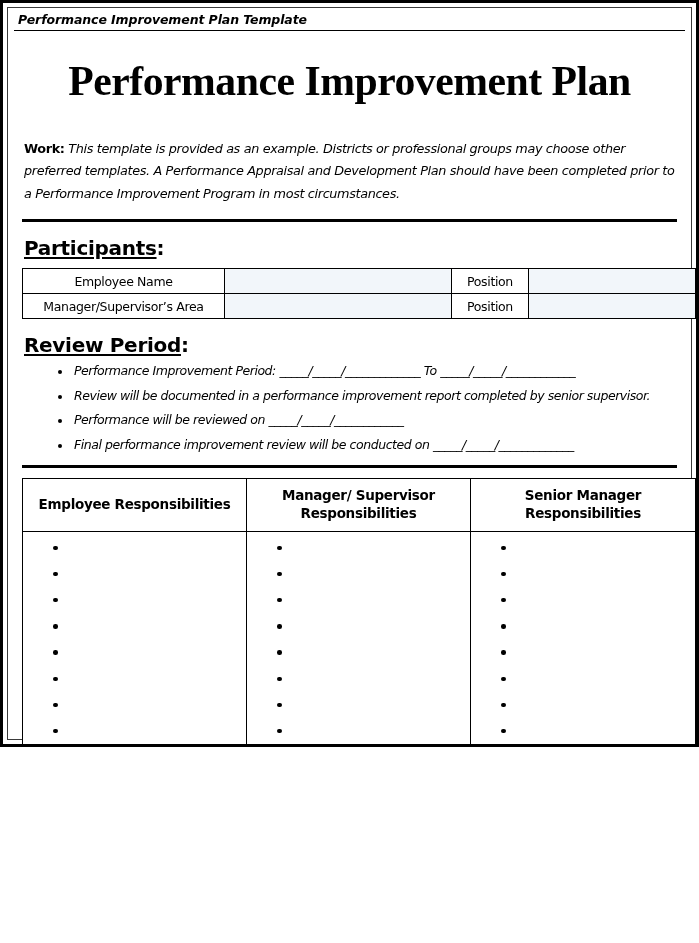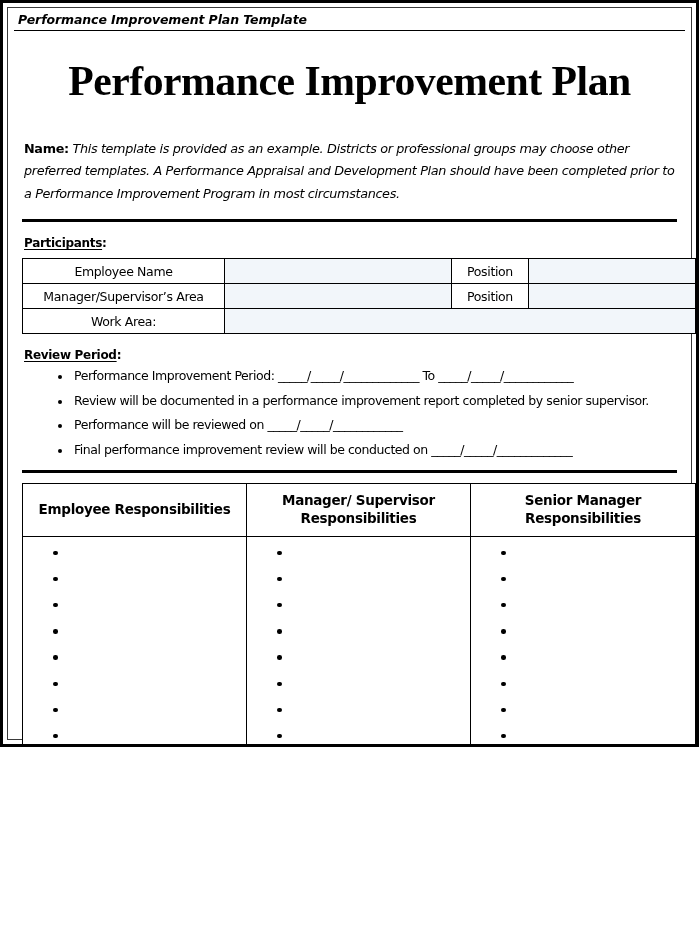--- a/index.html
+++ b/index.html
@@ -86,21 +86,21 @@
   .hrule {
     height: 0;
     border-top: 3px solid #000000;
     margin: 14px 4px 0 4px;
   }
 
   
   .section-heading {
     font-family: "DejaVu Sans", sans-serif;
     font-weight: bold;
-    font-size: 12px;
+    font-size: 20px;
     letter-spacing: -0.3px;
     margin: 14px 0 8px 6px;
   }
   .section-heading .u {
     text-decoration: underline;
     text-underline-offset: 2px;
   }
 
   
   table.grid {
@@ -124,20 +124,21 @@
   }
   td.label {
     background: #ffffff;
   }
 
   
   ul.review-list {
     list-style: none;
     margin: 4px 0 14px 0;
     padding: 0;
+    font-style: italic;
   }
   ul.review-list li {
     position: relative;
     font-family: "DejaVu Sans", sans-serif;
     font-size: 12.5px;
     letter-spacing: -0.45px;
     line-height: 1.0;
     padding: 0 0 0 56px;
     margin-bottom: 12px;
     white-space: nowrap;
@@ -211,21 +212,21 @@
 
 <div class="page">
   <div class="page-inner">
     <div class="content">
 
       <div class="doc-header">Performance Improvement Plan Template</div>
 
       <h1 class="doc-title">Performance Improvement Plan</h1>
 
       <div class="note-block">
-        <span class="note-label">Name:</span><span> This template is provided as an example. Districts or professional groups may choose other preferred templates. A Performance Appraisal and Development Plan should have been completed prior to a Performance Improvement Program in most circumstances.</span>
+        <span class="note-label">Work:</span><span> This template is provided as an example. Districts or professional groups may choose other preferred templates. A Performance Appraisal and Development Plan should have been completed prior to a Performance Improvement Program in most circumstances.</span>
       </div>
 
       <div class="hrule"></div>
 
       <div class="section-heading"><span class="u">Participants</span><span>:</span></div>
 
       <table class="grid">
         <colgroup>
           <col style="width:202px">
           <col style="width:227px">
@@ -238,24 +239,20 @@
             <td class="fill"></td>
             <td class="label">Position</td>
             <td class="fill"></td>
           </tr>
           <tr>
             <td class="label">Manager/Supervisor’s Area</td>
             <td class="fill"></td>
             <td class="label">Position</td>
             <td class="fill"></td>
           </tr>
-          <tr>
-            <td class="label">Work Area:</td>
-            <td class="fill" colspan="3"></td>
-          </tr>
         </tbody>
       </table>
 
       <div class="section-heading"><span class="u">Review Period</span><span>:</span></div>
 
       <ul class="review-list">
         <li>Performance Improvement Period: _____/_____/_____________ To _____/_____/____________</li>
         <li>Review will be documented in a performance improvement report completed by senior supervisor.</li>
         <li>Performance will be reviewed on _____/_____/____________</li>
         <li>Final performance improvement review will be conducted on _____/_____/_____________</li>

